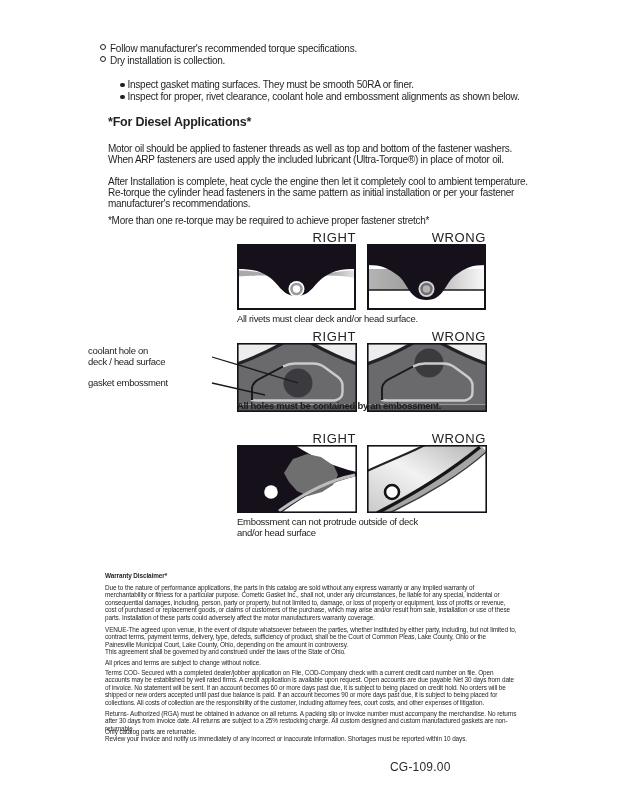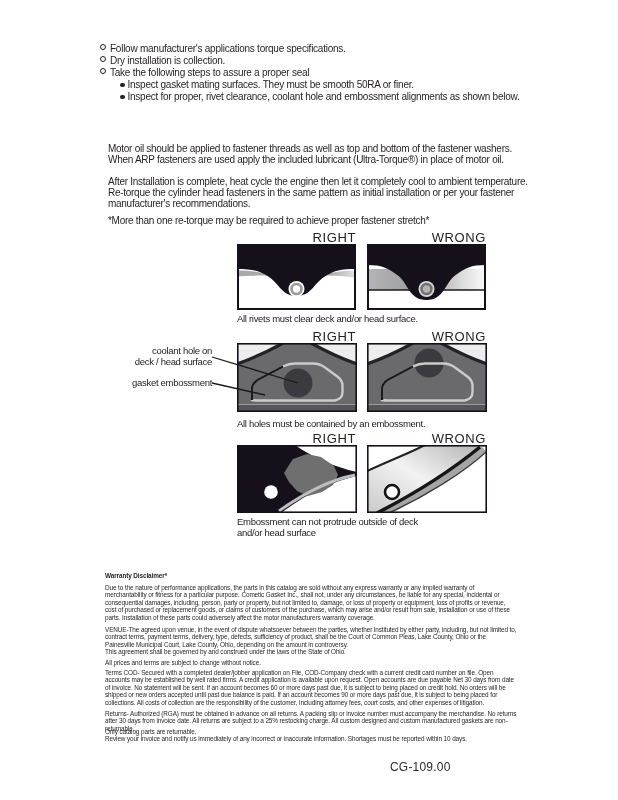--- a/index.html
+++ b/index.html
@@ -22,39 +22,39 @@
   .sub-line .f-bullet{
     display:inline-block;width:4.5px;height:4.5px;background:#231f20;border-radius:50%;
     margin-right:3px;vertical-align:1px;
   }
   .diesel-heading{left:108px;top:115px;font-size:12.5px;font-weight:bold;letter-spacing:-0.2px;}
   .body-para{left:108px;width:420px;font-size:10px;line-height:11px;letter-spacing:-0.28px;}
   .fig-label{width:119px;text-align:right;font-size:13px;letter-spacing:0.6px;color:#222;white-space:nowrap;}
   .fig-caption{left:237px;font-size:9.5px;letter-spacing:-0.3px;white-space:nowrap;color:#1c1c1c;}
   .fig-box{display:block;}
   .callout{
-    left:88px;width:124px;text-align:right;font-size:9.5px;line-height:10.5px;
+    left:88px;width:124px;text-align:left;font-size:9.5px;line-height:10.5px;
     letter-spacing:-0.3px;white-space:nowrap;color:#1c1c1c;
   }
   .disc{left:105px;width:412px;font-size:6.4px;line-height:7.4px;letter-spacing:-0.1px;margin:0;}
   .disc-heading{font-weight:bold;}
   .page-code{left:390px;top:760px;font-size:12px;letter-spacing:0.2px;color:#2a2a2a;}
 </style>
 </head>
 <body>
 
 <div class="page">
 
 
-  <div class="abs bullet-line" style="top:43px;"><span class="o-bullet"></span><span>Follow manufacturer's applications torque specifications.</span></div>
+  <div class="abs bullet-line" style="top:43px;"><span class="o-bullet"></span><span>Follow manufacturer's recommended torque specifications.</span></div>
   <div class="abs bullet-line" style="top:55px;"><span class="o-bullet"></span><span>Dry installation is collection.</span></div>
-  <div class="abs bullet-line" style="top:67px;"><span class="o-bullet"></span><span>Take the following steps to assure a proper seal</span></div>
   <div class="abs sub-line" style="top:79px;"><span class="f-bullet"></span><span>Inspect gasket mating surfaces.  They must be smooth 50RA or finer.</span></div>
   <div class="abs sub-line" style="top:91px;"><span class="f-bullet"></span><span>Inspect for proper, rivet clearance, coolant hole and embossment alignments as shown below.</span></div>
 
+  <div class="abs diesel-heading">*For Diesel Applications*</div>
   <p class="abs body-para" style="top:133px;">Motor oil should be applied to fastener threads as well as top and bottom of the fastener washers. When ARP fasteners are used apply the included lubricant (Ultra-Torque®) in place of motor oil.</p>
   <p class="abs body-para" style="top:166px;">After Installation is complete, heat cycle the engine then let it completely cool to ambient temperature. Re-torque the cylinder head fasteners in the same pattern as initial installation or per your fastener manufacturer's recommendations.</p>
   <p class="abs body-para" style="top:205px;">*More than one re-torque may be required to achieve proper fastener stretch*</p>
 
   <div class="abs fig-label" style="left:237px;top:230px;">RIGHT</div>
   <div class="abs fig-label" style="left:367px;top:230px;">WRONG</div>
 
   <svg class="abs fig-box" style="left:237px;top:244px;" width="119" height="66" viewBox="0 0 119 66">
     <rect width="119" height="66" fill="#ffffff"></rect>
     <path d="M0,26.5 C13,26.5 24,28 36,31.8 C23,31 10,31.8 0,32.5 Z" fill="#a9a9a9"></path>
@@ -128,21 +128,21 @@
     <rect x="0" y="61.5" width="120" height="7.5" fill="#565658"></rect>
     <line x1="0" y1="61.5" x2="120" y2="61.5" stroke="#9b9b9d" stroke-width="1"></line>
     <rect x="0.8" y="0.8" width="118.4" height="67.4" fill="none" stroke="#16101a" stroke-width="1.6"></rect>
   </svg>
 
   <svg class="abs" style="left:210px;top:350px;" width="95" height="50" viewBox="0 0 95 50">
     <line x1="2" y1="7" x2="88" y2="33" stroke="#1a1a1a" stroke-width="1.3"></line>
     <line x1="2" y1="33" x2="55" y2="45" stroke="#1a1a1a" stroke-width="1.3"></line>
   </svg>
 
-  <div class="abs fig-caption" style="top:418px;">All holes must be contained by an embossment.</div>
+  <div class="abs fig-caption" style="top:400px;font-weight:bold;">All holes must be contained by an embossment.</div>
 
   <div class="abs fig-label" style="left:237px;top:431px;">RIGHT</div>
   <div class="abs fig-label" style="left:367px;top:431px;">WRONG</div>
 
   <svg class="abs fig-box" style="left:237px;top:445px;" width="120" height="68" viewBox="0 0 120 68">
     <rect width="120" height="68" fill="#ffffff"></rect>
     <path d="M0,0 L58,0 C75,12 97,22 120,27 L120,31 C95,36 68,50 44,68 L0,68 Z" fill="#16101a"></path>
     <path d="M56,14 L70,9 L84,12 L97,21 L101,30 L96,40 L85,47 L71,51 L60,46 L52,37 L47,28 L52,20 Z" fill="#6f6f6f"></path>
     <path d="M42,66 C66,49 92,35 118,30" stroke="#bdbdbd" stroke-width="3" fill="none"></path>
     <circle cx="34" cy="47" r="6.8" fill="#ffffff"></circle>

